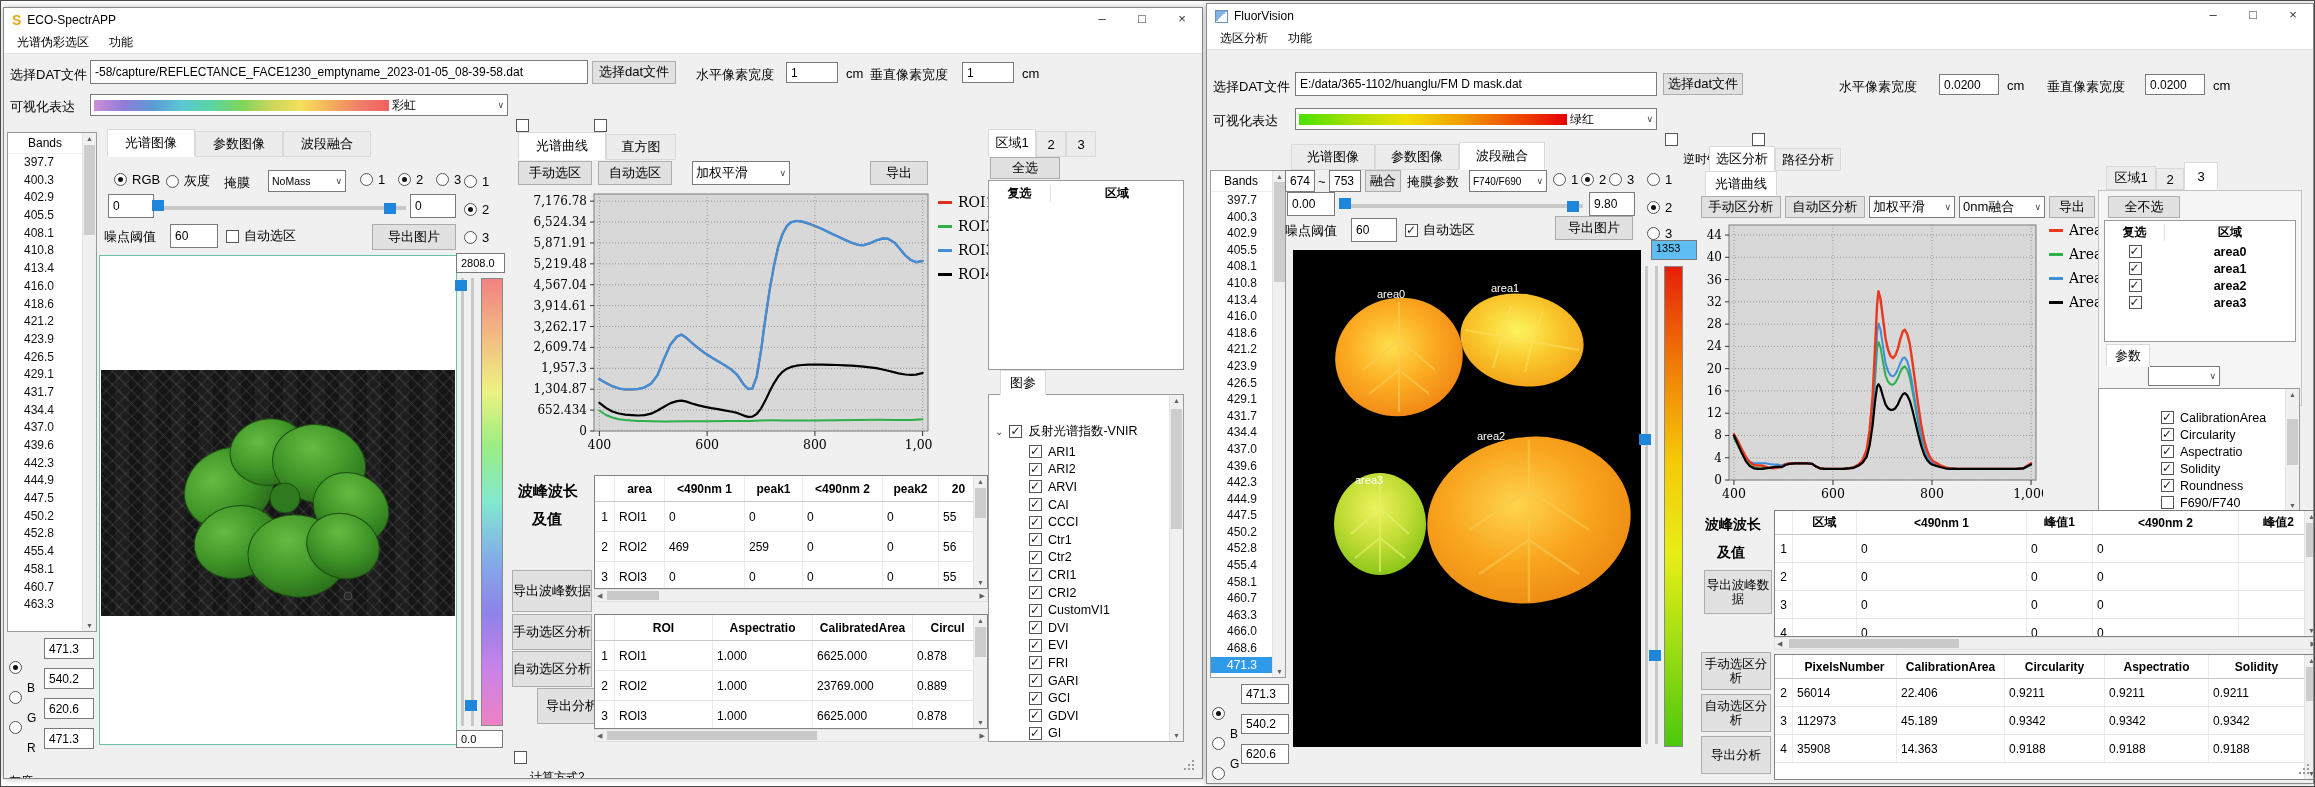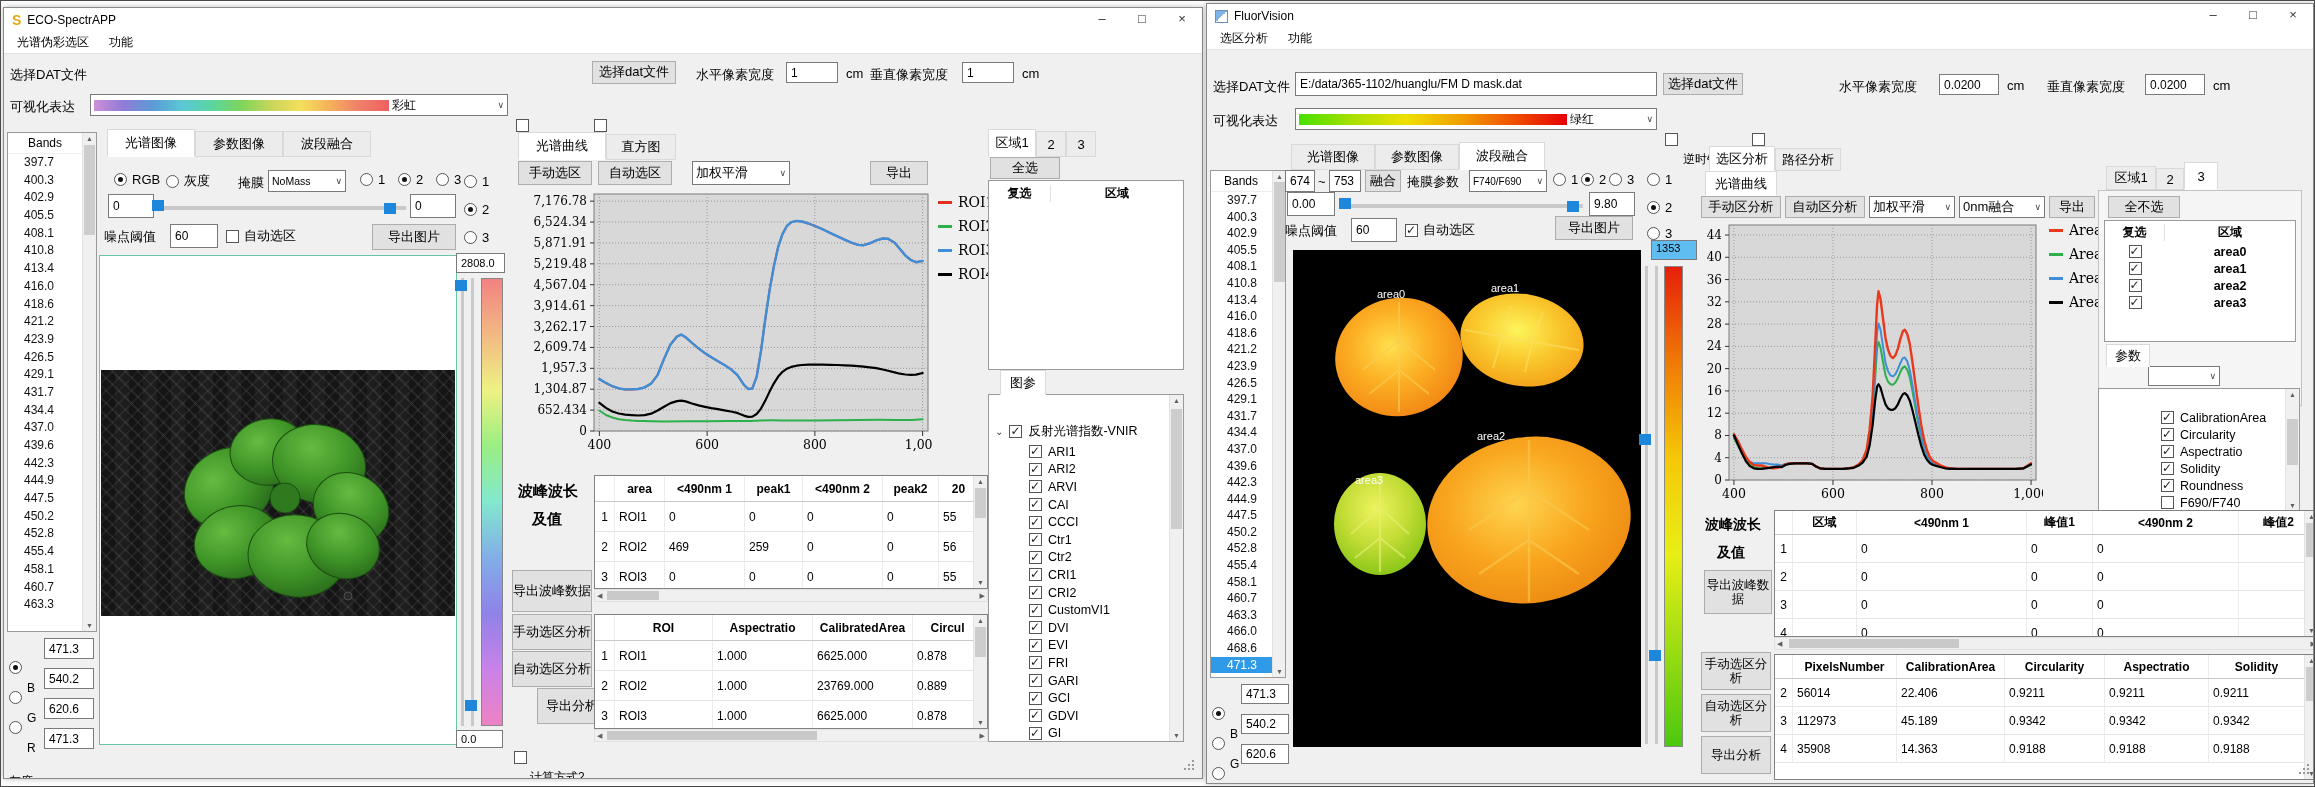--- a/index.html
+++ b/index.html
@@ -82,20 +82,21 @@
       <span class="wbtn">–</span>
       <span class="wbtn">□</span>
       <span class="wbtn">×</span>
     </div>
     <div class="menubar" style="top:24px;">
       <span class="menu-item">光谱伪彩选区</span>
       <span class="menu-item">功能</span>
     </div>
 
     <span class="lbl" style="left:6px; top:58px;">选择DAT文件</span>
+    <input class="inp" style="left: 86px; top: 52px; width: 498px; height: 24px;" value="-58/capture/REFLECTANCE_FACE1230_emptyname_2023-01-05_08-39-58.dat">
     <div class="btn" style="left:588px; top:53px; width:84px; height:23px;">选择dat文件</div>
     <span class="lbl" style="left:692px; top:58px;">水平像素宽度</span>
     <input class="inp" style="left: 782px; top: 54px; width: 52px; height: 21px;" value="1">
     <span class="lbl" style="left:842px; top:58px;">cm</span>
     <span class="lbl" style="left:866px; top:58px;">垂直像素宽度</span>
     <input class="inp" style="left: 958px; top: 54px; width: 52px; height: 21px;" value="1">
     <span class="lbl" style="left:1018px; top:58px;">cm</span>
 
     <span class="lbl" style="left:6px; top:90px;">可视化表达</span>
     <div class="sel-box" style="left:86px; top:86px; width:418px; height:22px;">
@@ -169,21 +170,21 @@
     <div class="tab" style="left:279px; top:123px; width:88px; height:26px;">波段融合</div>
 
     <div class="row" style="left:110px; top:164px;">
         <span class="rb on"></span>
         <span>RGB</span>
       </div>
     <div class="row" style="left:162px; top:164px;">
         <span class="rb"></span>
         <span>灰度</span>
       </div>
-    <span class="lbl" style="left:234px; top:166px;">掩膜</span>
+    <span class="lbl" style="left:220px; top:166px;">掩膜</span>
     <div class="sel-box" style="left:264px; top:162px; width:78px; height:22px; font-size:10.5px;">
         <span>NoMass</span>
       </div>
     <div class="row" style="left:356px; top:164px;">
         <span class="rb"></span>
         <span>1</span>
       </div>
     <div class="row" style="left:394px; top:164px;">
         <span class="rb on"></span>
         <span>2</span>

